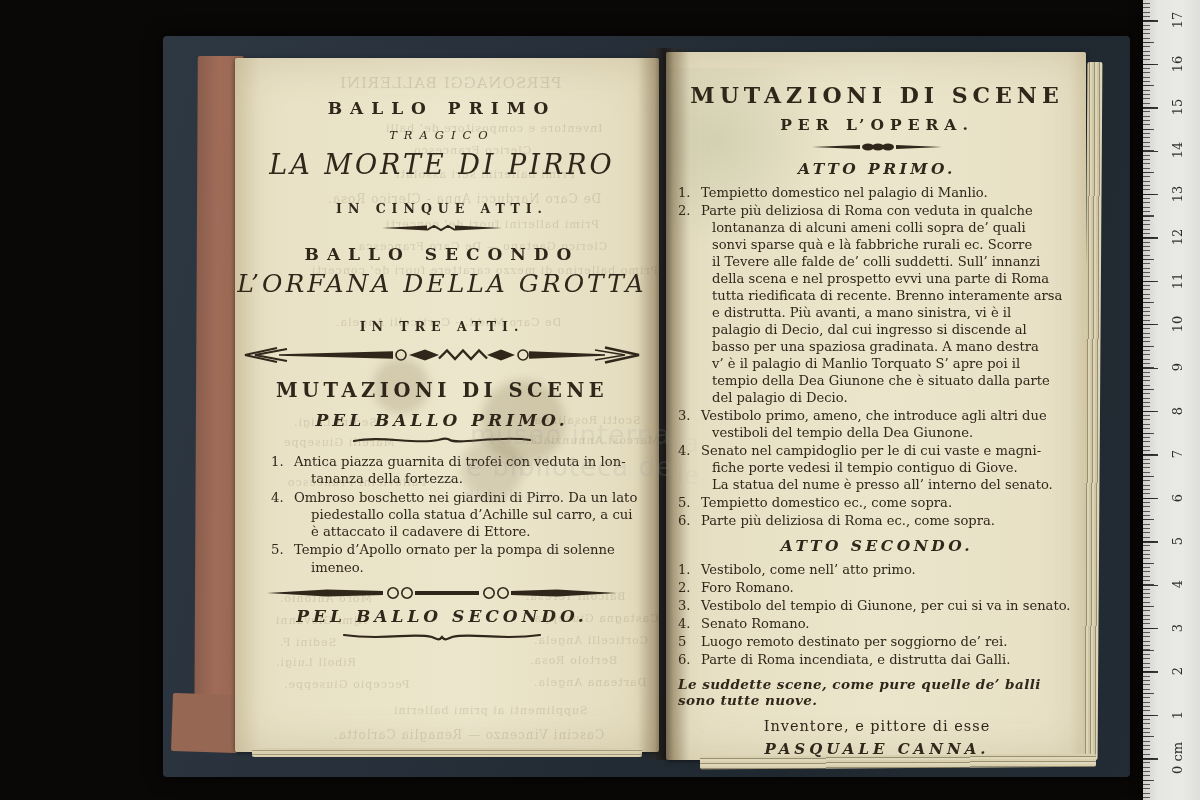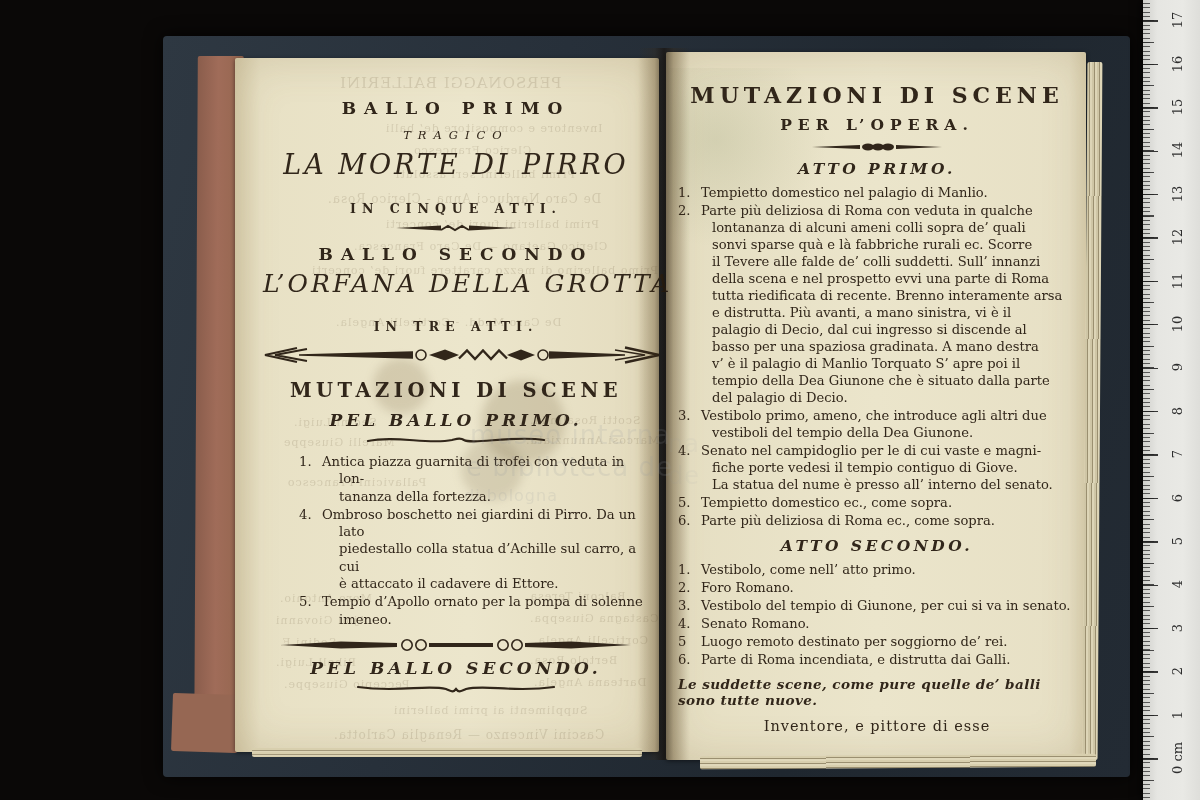--- a/index.html
+++ b/index.html
@@ -67,21 +67,21 @@
     position:absolute;color:#7a6a4e;opacity:.20;white-space:nowrap;
     transform:scaleX(-1);letter-spacing:1px;
   }
   .green-bleed{
     position:absolute;left:2px;top:16px;width:160px;height:180px;pointer-events:none;
     background:radial-gradient(ellipse at 30% 40%,rgba(110,125,80,.16),rgba(110,125,80,0) 70%);
   }
 
   
   .content{position:relative;z-index:2;}
-  .pl-content{padding:40px 10px 0 28px;text-align:center;}
+  .pl-content{padding:40px 10px 0 0;text-align:center;}
   .pr-content{padding:30px 8px 0 10px;text-align:center;}
   .h-small{font-size:17px;letter-spacing:8px;font-weight:bold;}
   .h-genre{font-size:11.5px;letter-spacing:7px;font-style:italic;margin-top:10px;}
   .h-main{font-size:27px;letter-spacing:3px;margin-top:7px;white-space:nowrap;font-style:italic;}
   .h-acts{font-size:12.5px;letter-spacing:6px;font-weight:bold;margin-top:21px;}
   .h-section{font-size:19.5px;letter-spacing:4.5px;font-weight:bold;margin-top:13px;}
   .h-section-r{font-size:22px;letter-spacing:5px;font-weight:bold;}
   .h-opera{font-size:15.5px;letter-spacing:6px;font-weight:bold;margin-top:7px;}
   .h-ital{font-size:17px;letter-spacing:4px;font-style:italic;font-weight:bold;margin-top:8px;}
   .h-act{font-size:15.5px;letter-spacing:3.5px;font-style:italic;font-weight:bold;margin:6px 0 4px;}
@@ -285,20 +285,21 @@
           <div class="scene-item"><span class="num">1.</span>Vestibolo, come nell’ atto primo.</div>
           <div class="scene-item"><span class="num">2.</span>Foro Romano.</div>
           <div class="scene-item"><span class="num">3.</span>Vestibolo del tempio di Giunone, per cui si va in senato.</div>
           <div class="scene-item"><span class="num">4.</span>Senato Romano.</div>
           <div class="scene-item"><span class="num">5</span>Luogo remoto destinato per soggiorno de’ rei.</div>
           <div class="scene-item"><span class="num">6.</span>Parte di Roma incendiata, e distrutta dai Galli.</div>
         </div>
 
       <div class="note-ital">Le suddette scene, come pure quelle de’ balli sono tutte nuove.</div>
       <div class="credit">Inventore, e pittore di esse</div>
+      <div class="credit-name">PASQUALE CANNA.</div>
     </div>
   </div>
 
   <div class="gutter"></div>
   <div class="stack-right"></div>
   <div class="stack-bottom-right"></div>
   <div class="stack-bottom-left"></div>
 
   <div class="wm-layer" id="wm-layer">
       <span style="left: 470px; top: 420px; font-size: 26px; opacity: 0.38;">museo interna</span>

